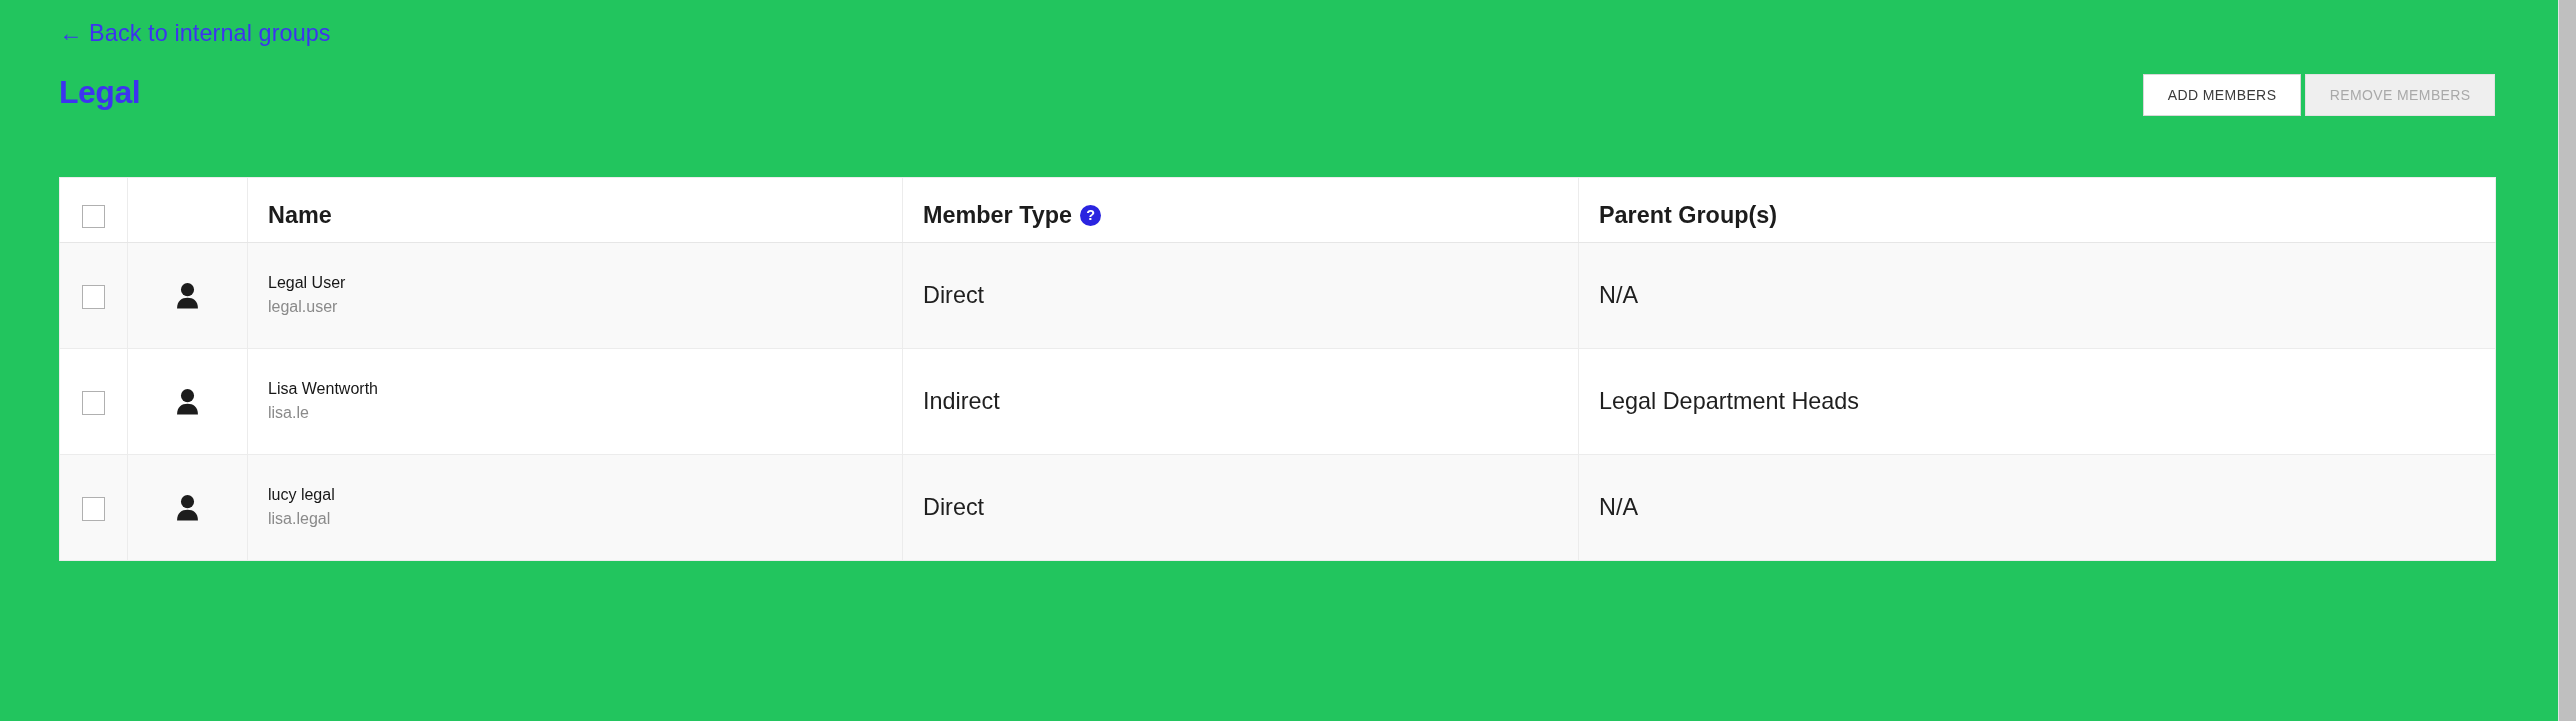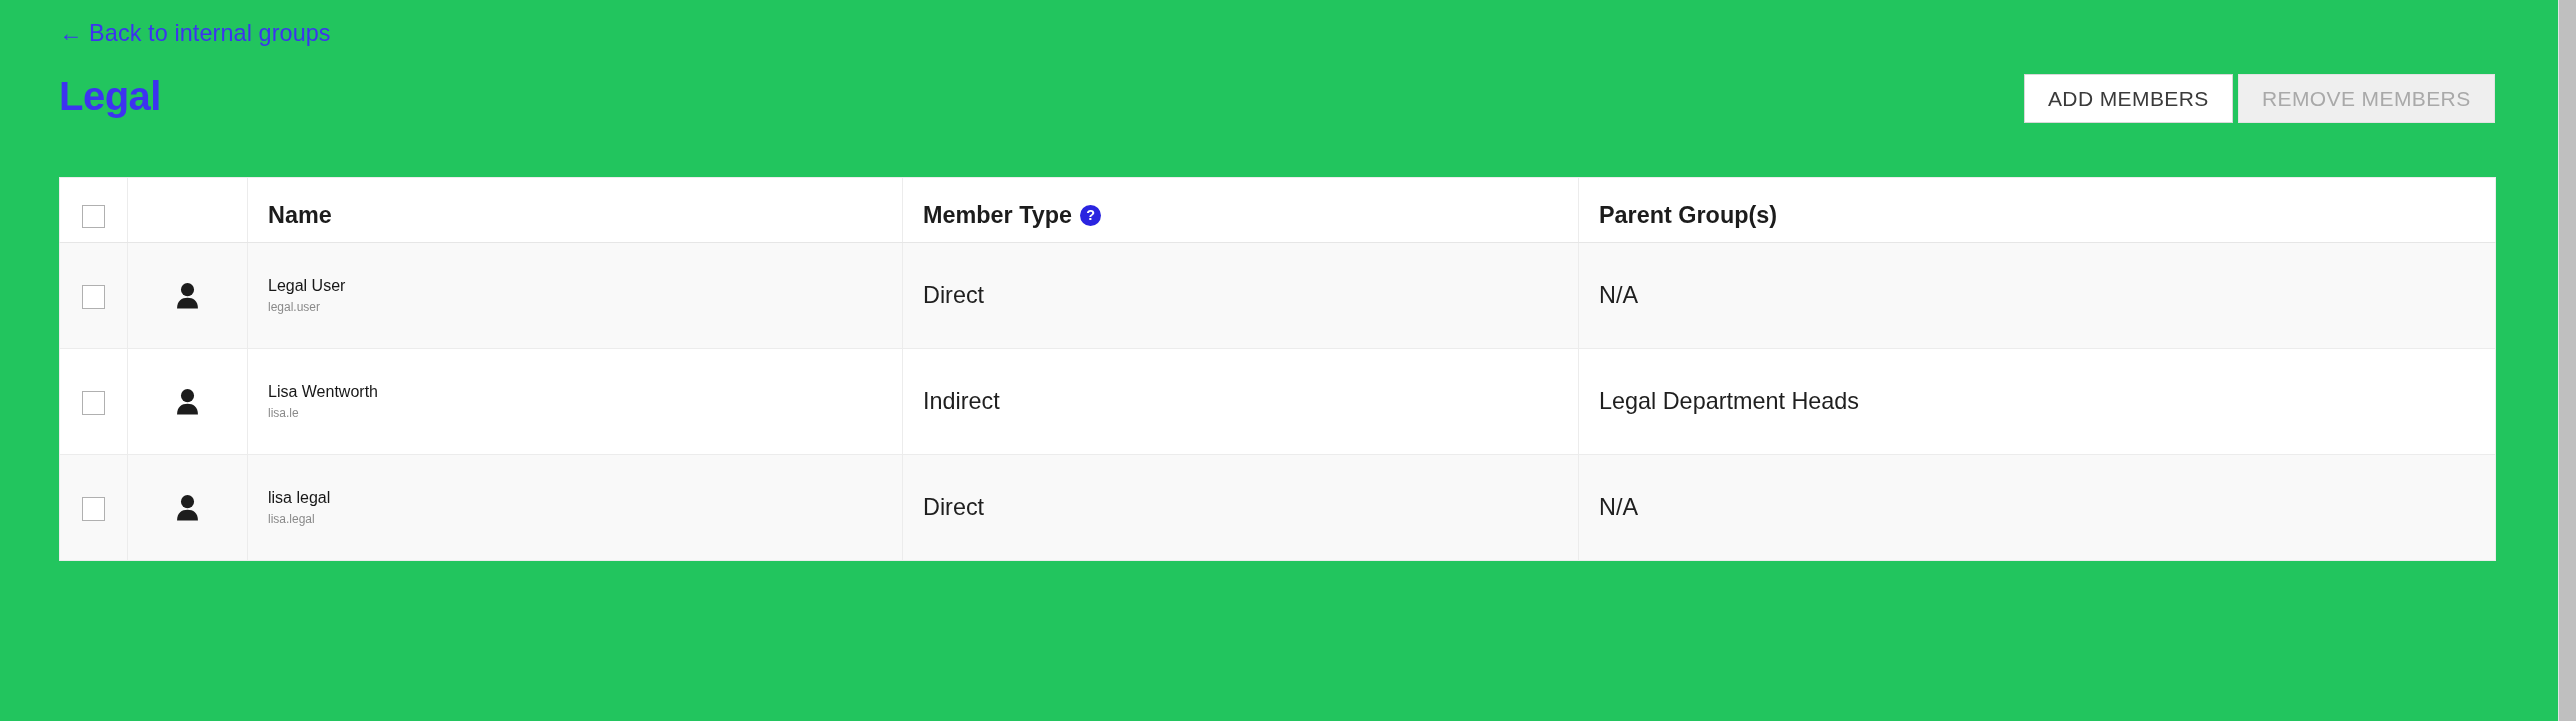--- a/index.html
+++ b/index.html
@@ -34,38 +34,38 @@
     letter-spacing: 0.1px;
     white-space: nowrap;
     cursor: pointer;
   }
   .back-arrow { font-size: 23.4px; }
 
   .page-title {
     position: absolute;
     left: 59px;
     top: 76px;
-    font-size: 40px;
+    font-size: 32px;
     font-weight: bold;
     color: #3d33f0;
     letter-spacing: -0.5px;
     line-height: 1;
   }
 
   
   .actions {
     position: absolute;
     right: 81px;
     top: 74px;
     display: flex;
     gap: 4.5px;
   }
   .btn {
     font-family: "Liberation Sans", sans-serif;
-    font-size: 21px;
+    font-size: 14px;
     letter-spacing: 0.4px;
     padding: 12.6px 23.4px 13.5px 23.4px;
     line-height: 1;
     border: 0.9px solid #d8d8d8;
     background: #ffffff;
     color: #3a3a3a;
     cursor: pointer;
     white-space: nowrap;
   }
   .btn.disabled {
@@ -134,21 +134,21 @@
   
   .person-icon { display: inline-block; vertical-align: middle; }
 
   
   .name-primary {
     font-size: 16px;
     color: #171717;
     line-height: 1.15;
   }
   .name-secondary {
-    font-size: 12px;
+    font-size: 16px;
     color: #8a8a8a;
     line-height: 1.2;
     margin-top: 4.5px;
   }
 
   
   .help-icon {
     display: inline-block;
     width: 21px;
     height: 21px;
@@ -251,21 +251,21 @@
             <td>Indirect</td>
             <td>Legal Department Heads</td>
           </tr>
           <tr class="alt">
             <td class="td-check"><span class="cbox"></span></td>
             <td class="td-avatar"><span><svg class="person-icon" width="27" height="29" viewBox="0 0 30 32" aria-hidden="true">
                   <circle cx="15" cy="9.5" r="7.3" fill="#1d1d1d"></circle>
                   <path d="M3.4 30.5 C3.4 21.6 8.6 18.4 15 18.4 C21.4 18.4 26.6 21.6 26.6 30.5 Z" fill="#1d1d1d"></path>
                 </svg></span></td>
             <td>
-              <div class="name-primary">lisa legal</div>
+              <div class="name-primary">lucy legal</div>
               <div class="name-secondary">lisa.legal</div>
             </td>
             <td>Direct</td>
             <td>N/A</td>
           </tr>
         </tbody>
     </table>
   </div>
 
   <div class="scrollbar-track">

